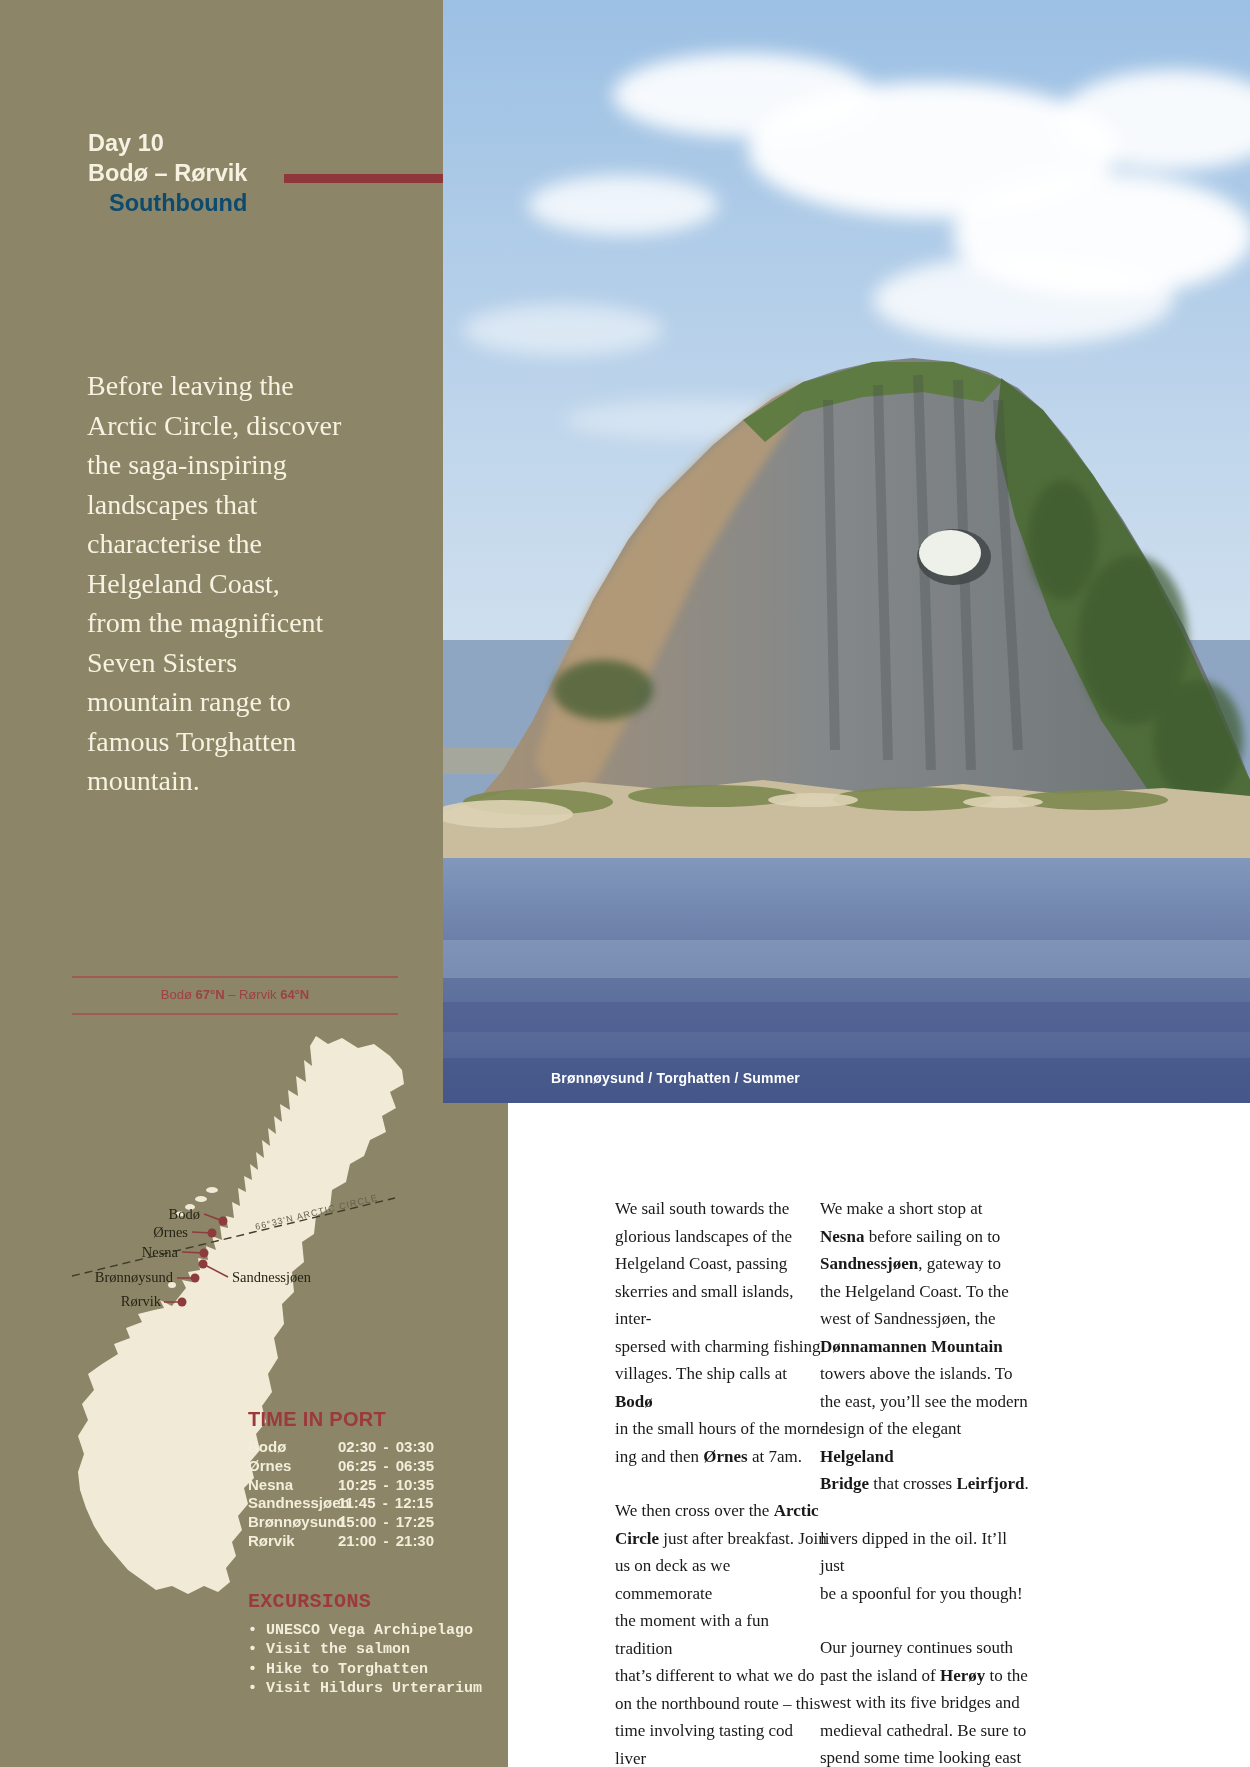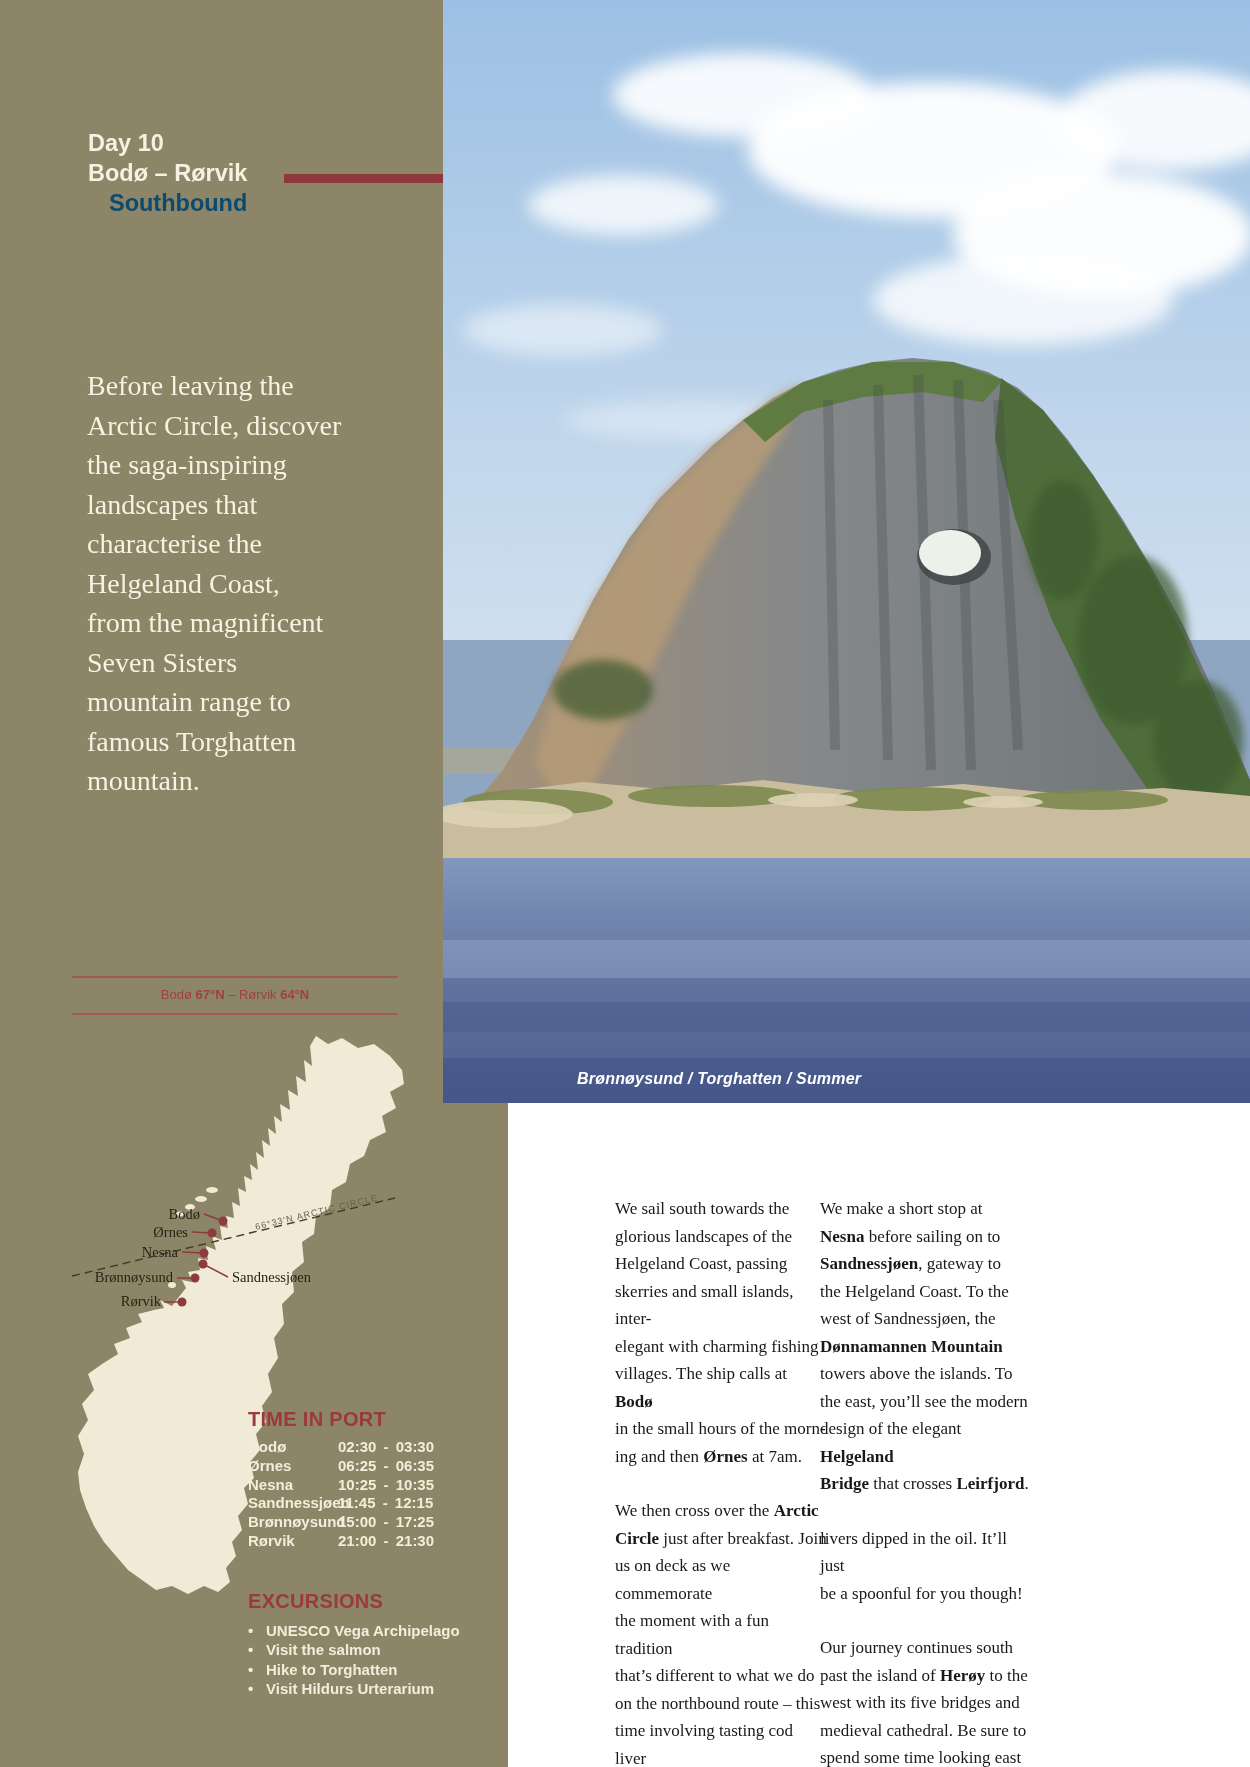--- a/index.html
+++ b/index.html
@@ -30,28 +30,28 @@
   .arctic-label{font-family:"Liberation Sans",sans-serif;font-size:9px;letter-spacing:1.1px;fill:#665f4a;}
 
   
   .tp{position:absolute;left:248px;top:1408px;width:230px;}
   .tp-title{font-size:20px;font-weight:bold;color:#9c393d;letter-spacing:.3px;margin-bottom:7px;}
   .tp-row{font-size:15px;font-weight:bold;color:#f3eedb;line-height:18.8px;white-space:nowrap;}
   .tp-port{display:inline-block;width:90px;}
   .tp-time{word-spacing:3px;}
 
   
-  .exc{position:absolute;left:248px;top:1590px;width:250px;}
+  .exc{position:absolute;left:248px;top:1590px;width:250px;font-family:Liberation Mono, monospace;}
   .exc-title{font-size:20px;font-weight:bold;color:#9c393d;letter-spacing:.3px;margin-bottom:8px;}
   .exc-item{font-size:15px;font-weight:bold;color:#f3eedb;line-height:19.4px;}
   .exc-bullet{display:inline-block;width:18px;font-weight:bold;}
 
   
   .photo{position:absolute;left:443px;top:0;width:807px;height:1103px;overflow:hidden;}
-  .caption{position:absolute;left:134px;top:1070px;font-size:16px;font-weight:bold;color:#ffffff;letter-spacing:.2px;font-style:italic;}
+  .caption{position:absolute;left:108px;top:1070px;font-size:14px;font-weight:bold;color:#ffffff;letter-spacing:.2px;}
 
   
   .col{position:absolute;top:1195px;width:212px;
        font-family:"Liberation Serif",serif;font-size:17px;line-height:27.5px;color:#191919;}
   .col1{left:615px;} .col2{left:820px;}
   .col p{margin:0;white-space:pre-line;}
   .col p + p{margin-top:27px;}
 </style>
 </head>
 <body>
@@ -242,21 +242,21 @@
     <div class="exc-item"><span class="exc-bullet">•</span><span>Visit the salmon</span></div>
     <div class="exc-item"><span class="exc-bullet">•</span><span>Hike to Torghatten</span></div>
     <div class="exc-item"><span class="exc-bullet">•</span><span>Visit Hildurs Urterarium</span></div>
   </div>
 
   <div class="col col1">
     <p><span>We sail south towards the
 glorious landscapes of the
 Helgeland Coast, passing
 skerries and small islands, inter-
-elegant with charming fishing
+spersed with charming fishing
 villages. The ship calls at </span><b>Bodø</b><span>
 in the small hours of the morn-
 ing and then </span><b>Ørnes</b><span> at 7am.</span></p>
     <p><span>We then cross over the </span><b>Arctic
 Circle</b><span> just after breakfast. Join
 us on deck as we commemorate
 the moment with a fun tradition
 that’s different to what we do
 on the northbound route – this
 time involving tasting cod liver

